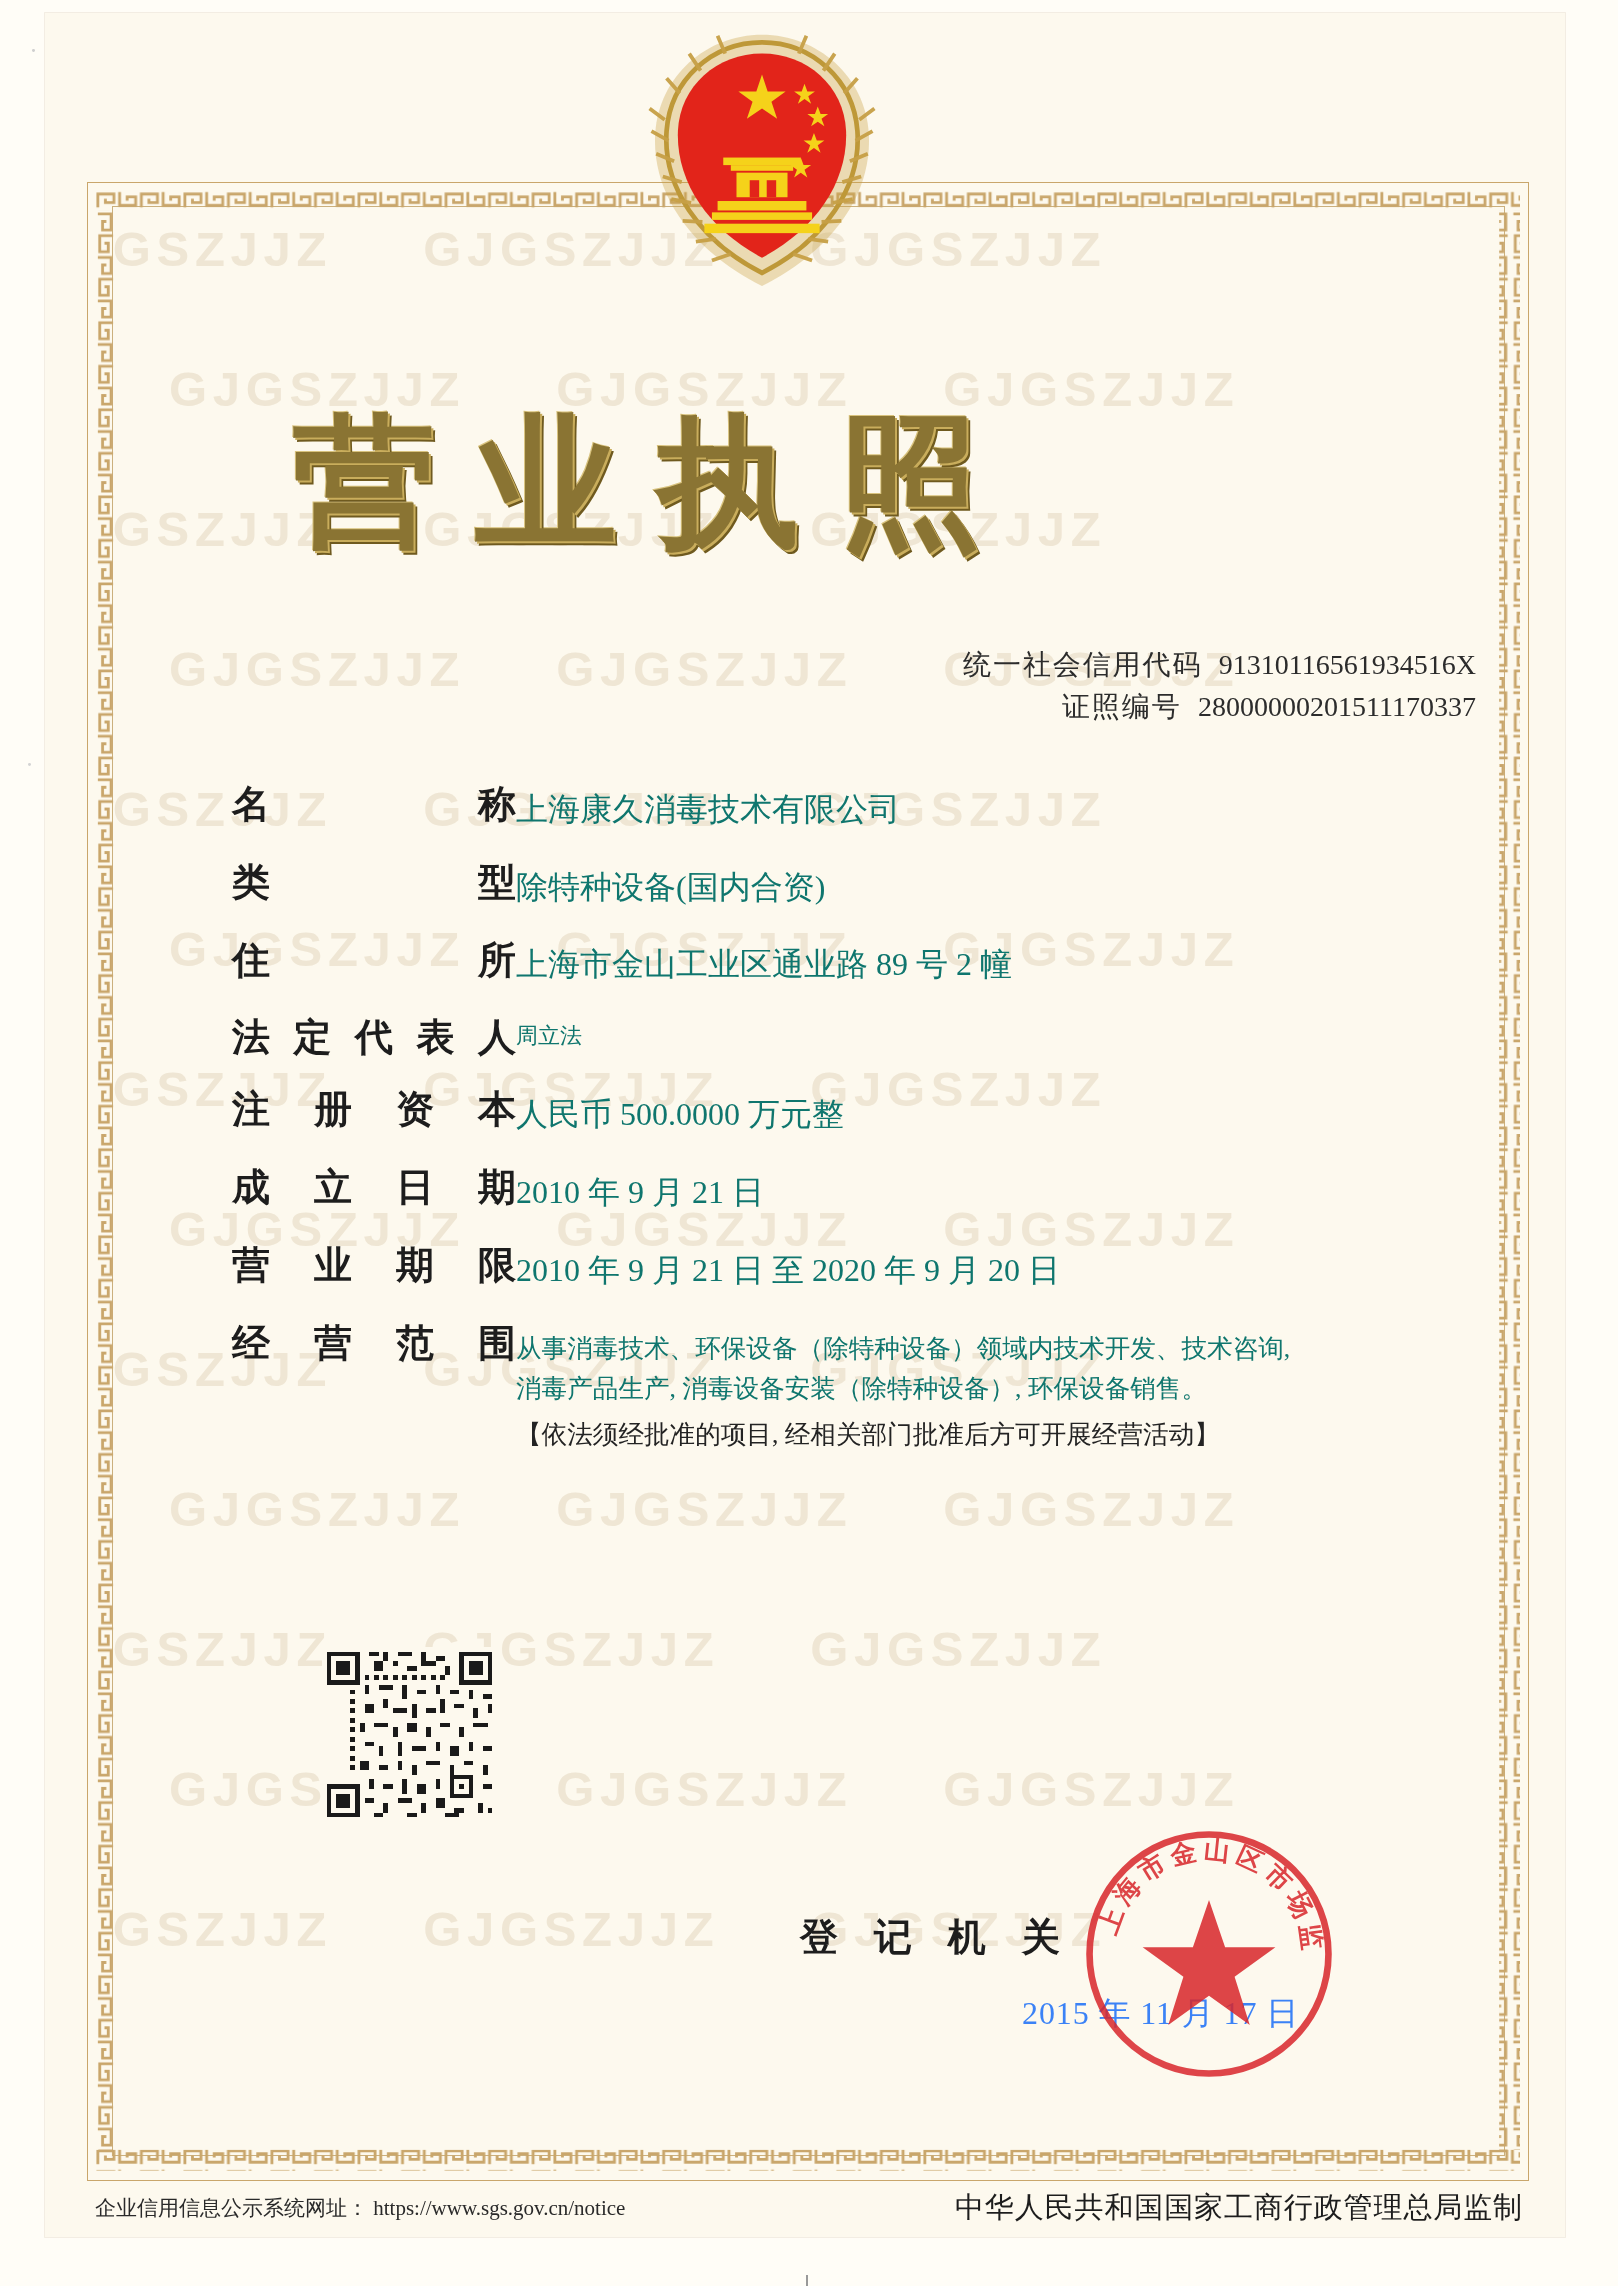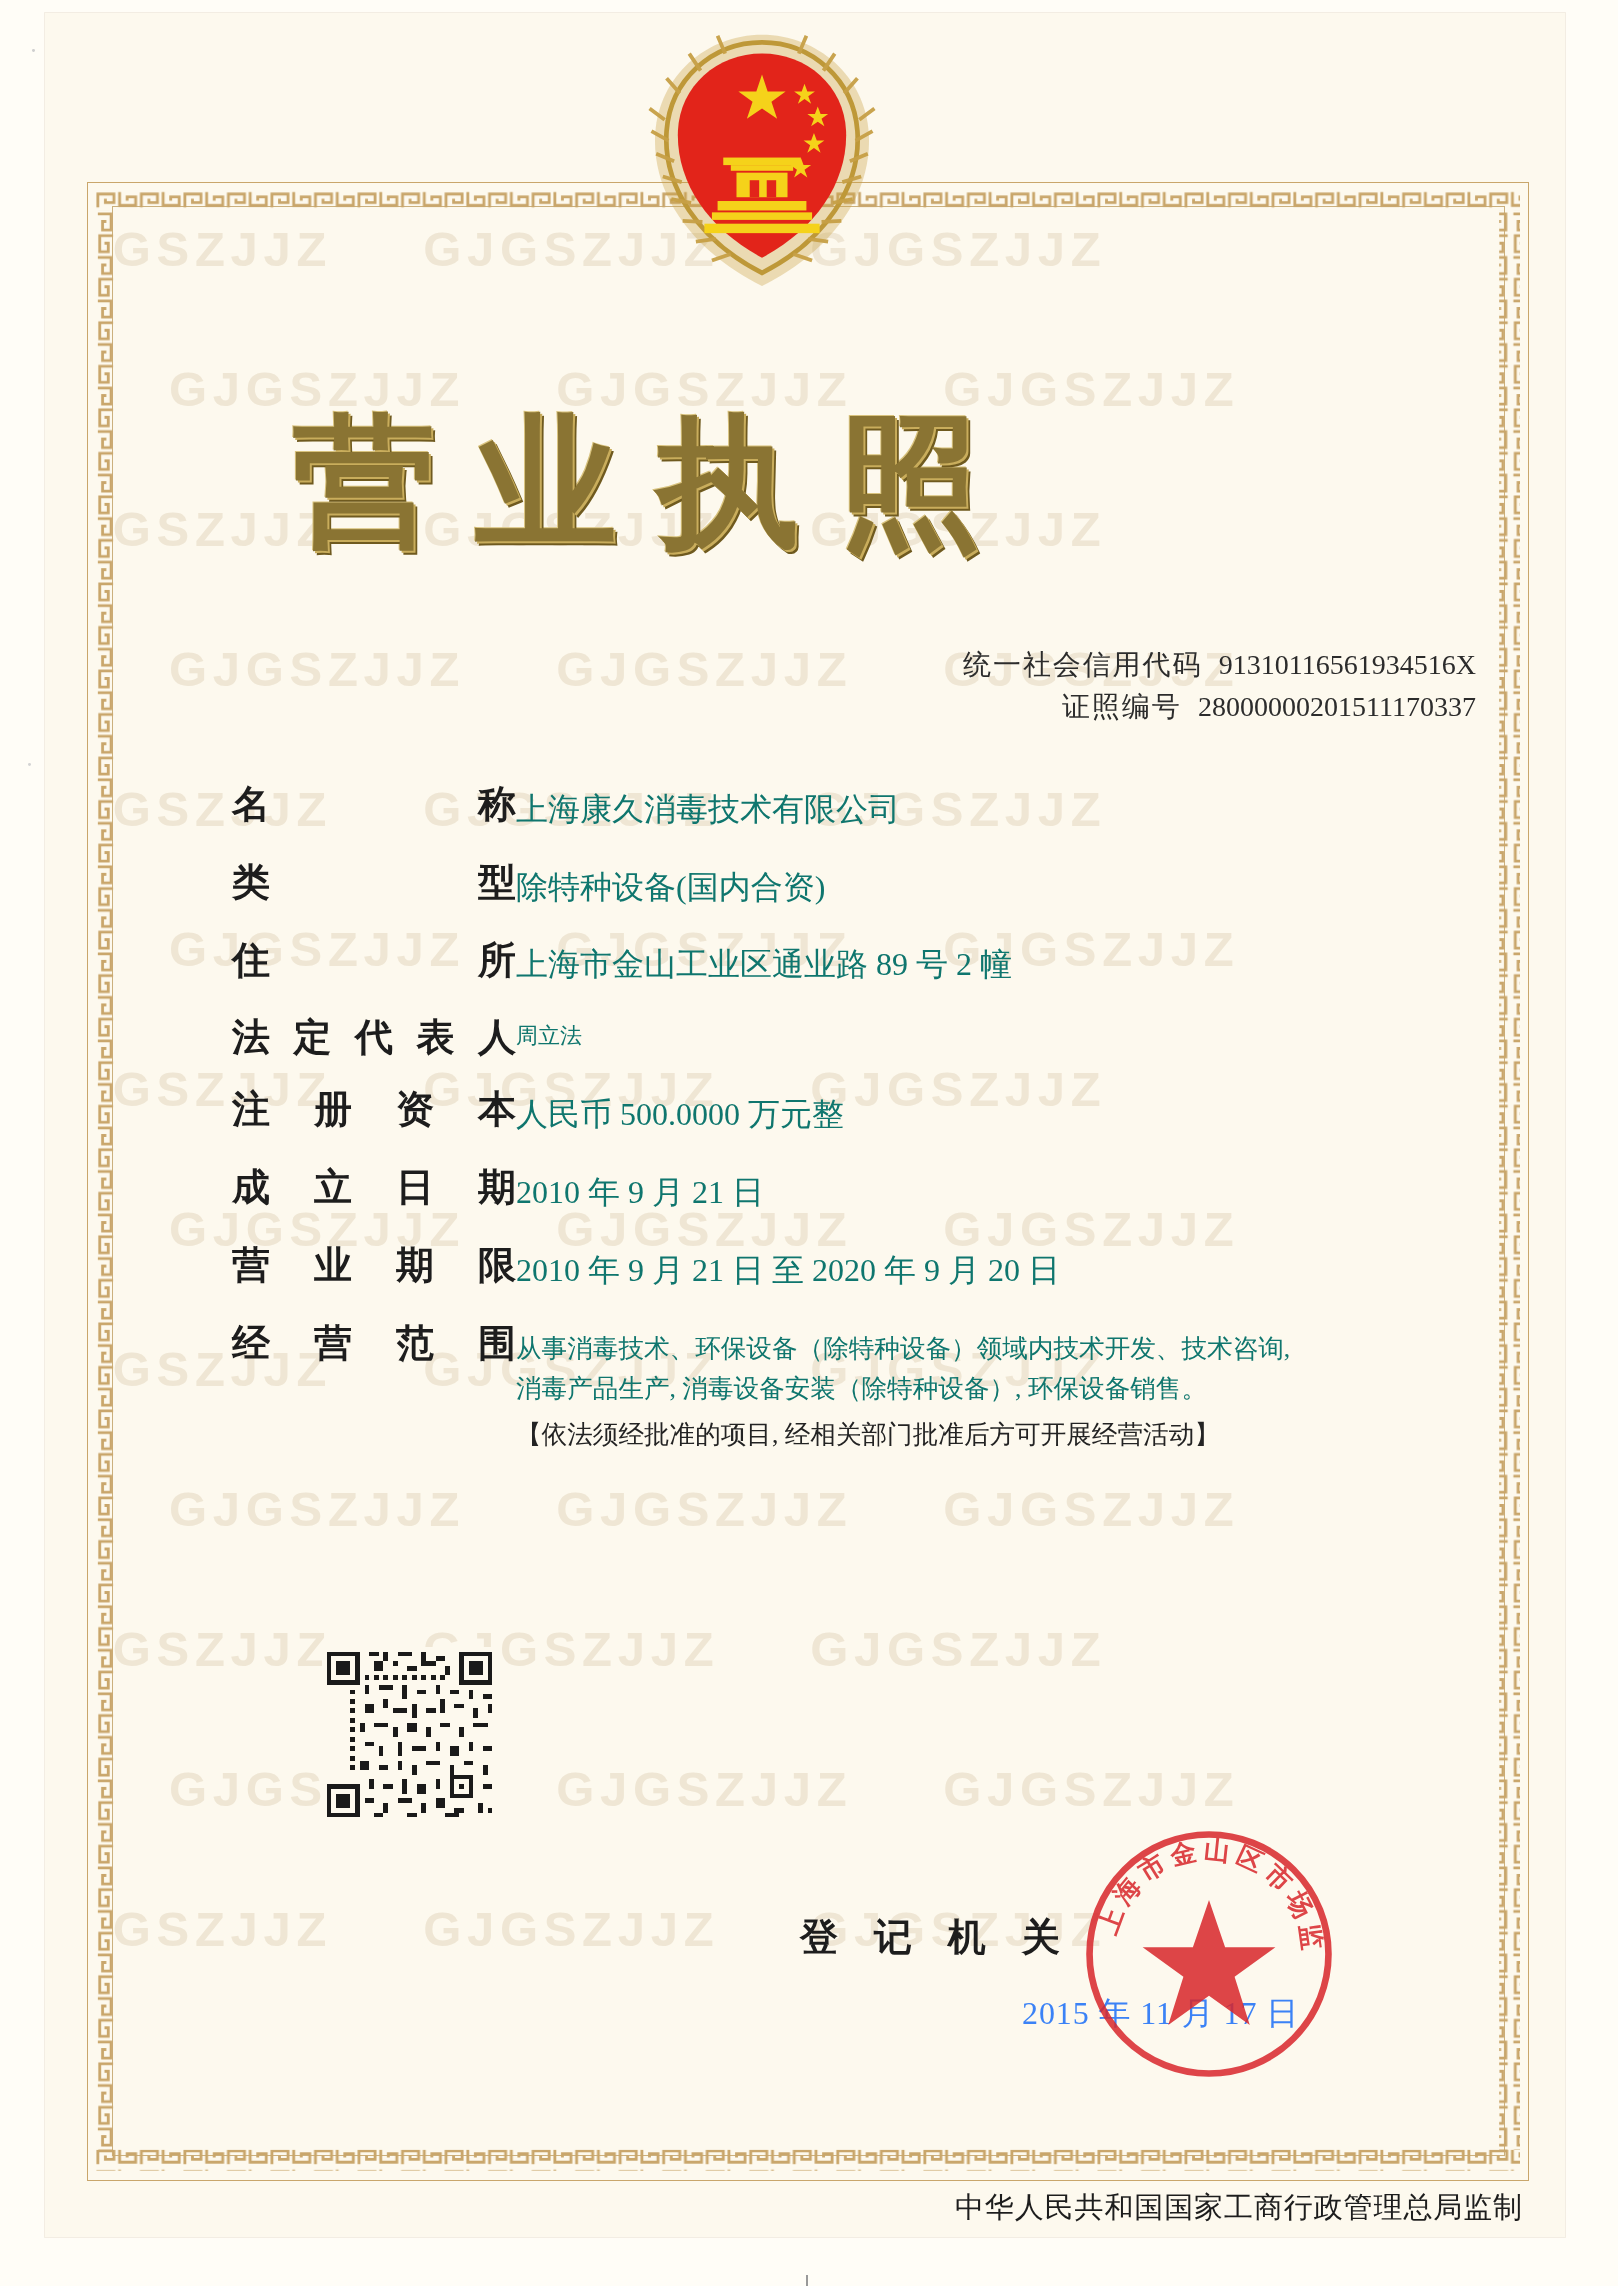--- a/index.html
+++ b/index.html
@@ -600,16 +600,20 @@
           <path id="arcTop" d="M 35 135 A 100 100 0 0 1 235 135"></path>
           <path id="arcBottom" d="M 45 135 A 90 90 0 0 0 225 135"></path>
         </defs>
         <text font-family="'Liberation Serif', serif" font-size="27" font-weight="700" fill="#d8262b" letter-spacing="6">
           <textPath href="#arcTop" startOffset="6%">上海市金山区市场监督管理局</textPath>
         </text>
       </g>
     </svg>
   </div>
 
+  <div class="footer-left">
+    <span>企业信用信息公示系统网址：</span>
+    <span class="url">https://www.sgs.gov.cn/notice</span>
+  </div>
   <div class="footer-right">中华人民共和国国家工商行政管理总局监制</div>
   <div class="tick"></div>
 </div>
 
 
 </body></html>

